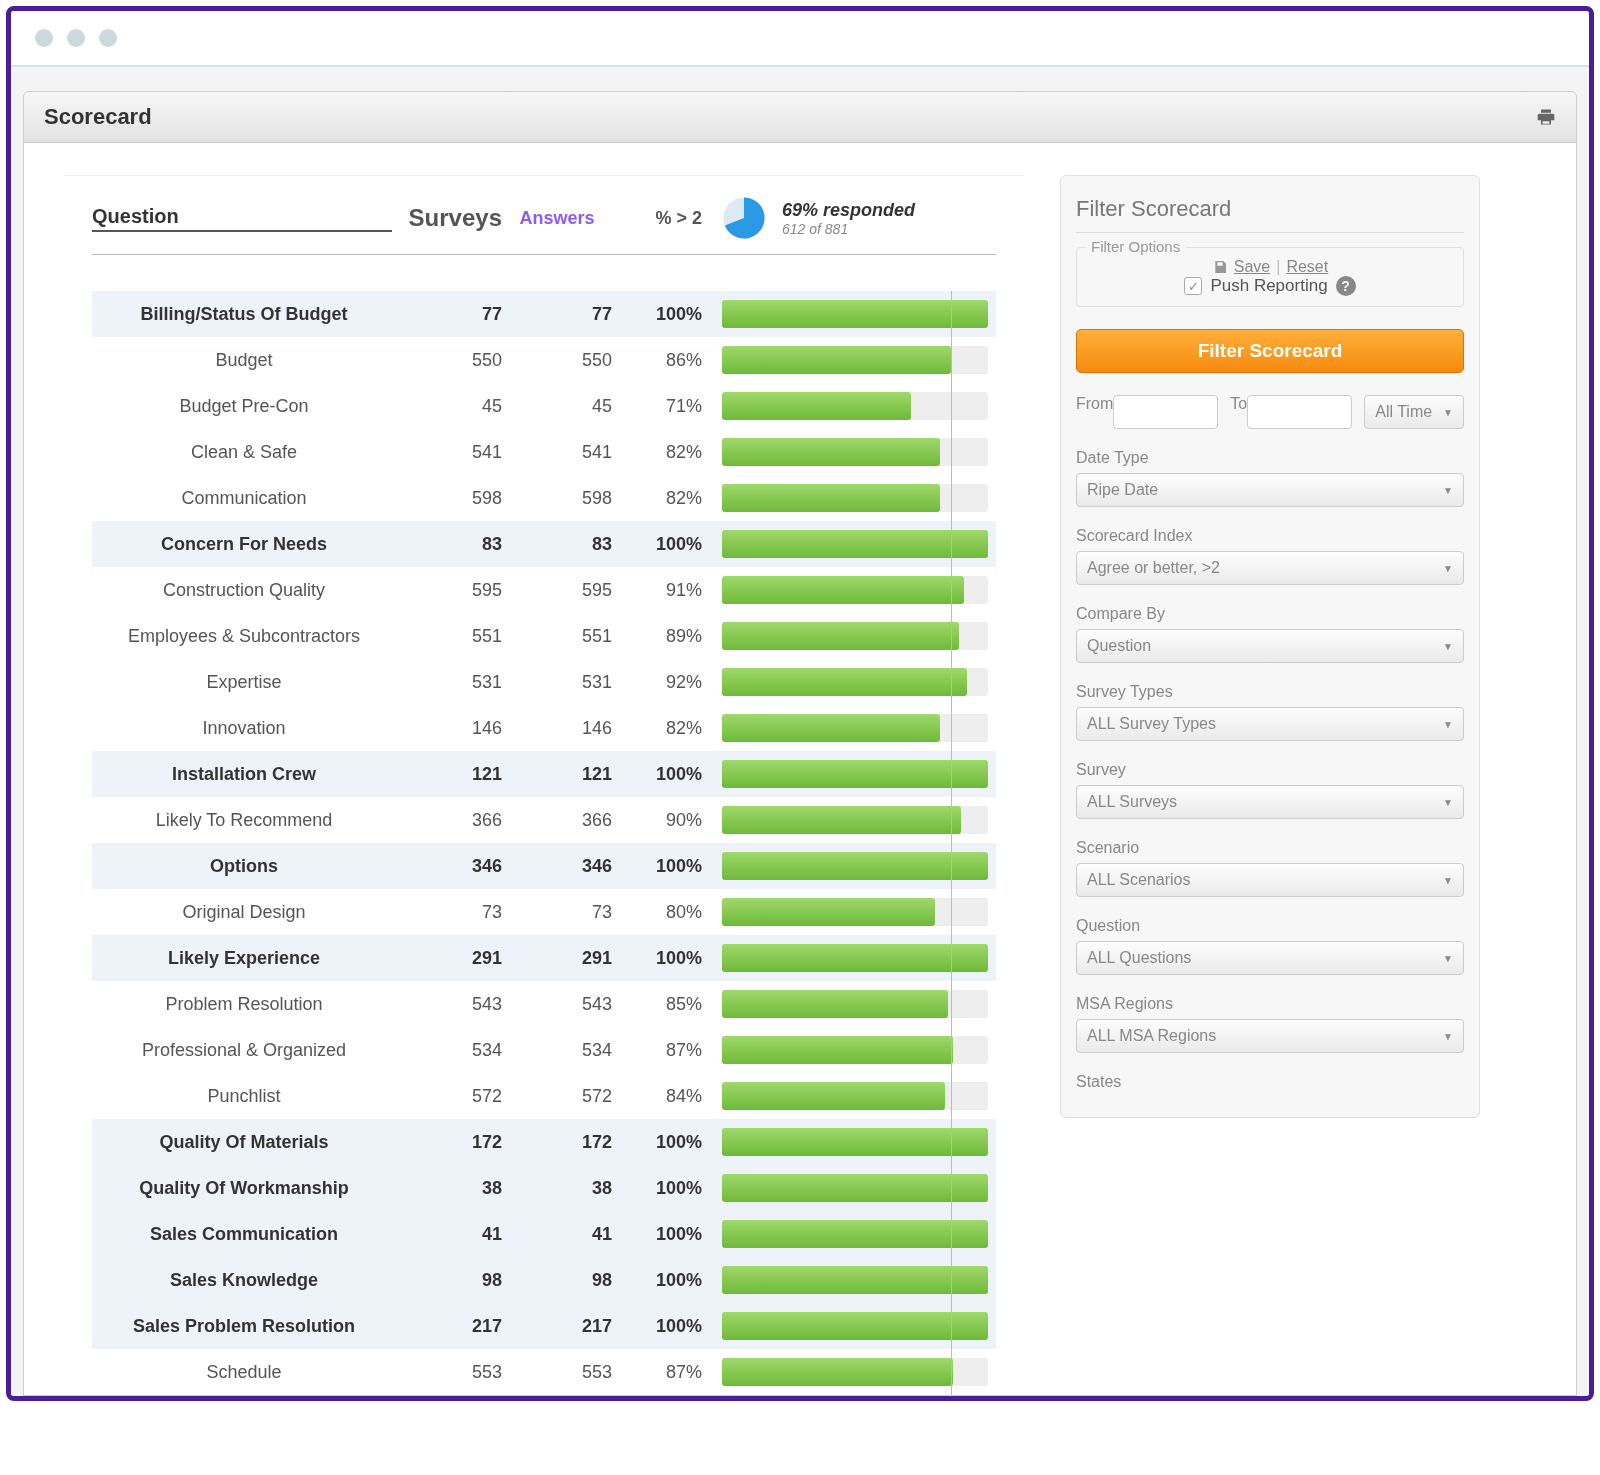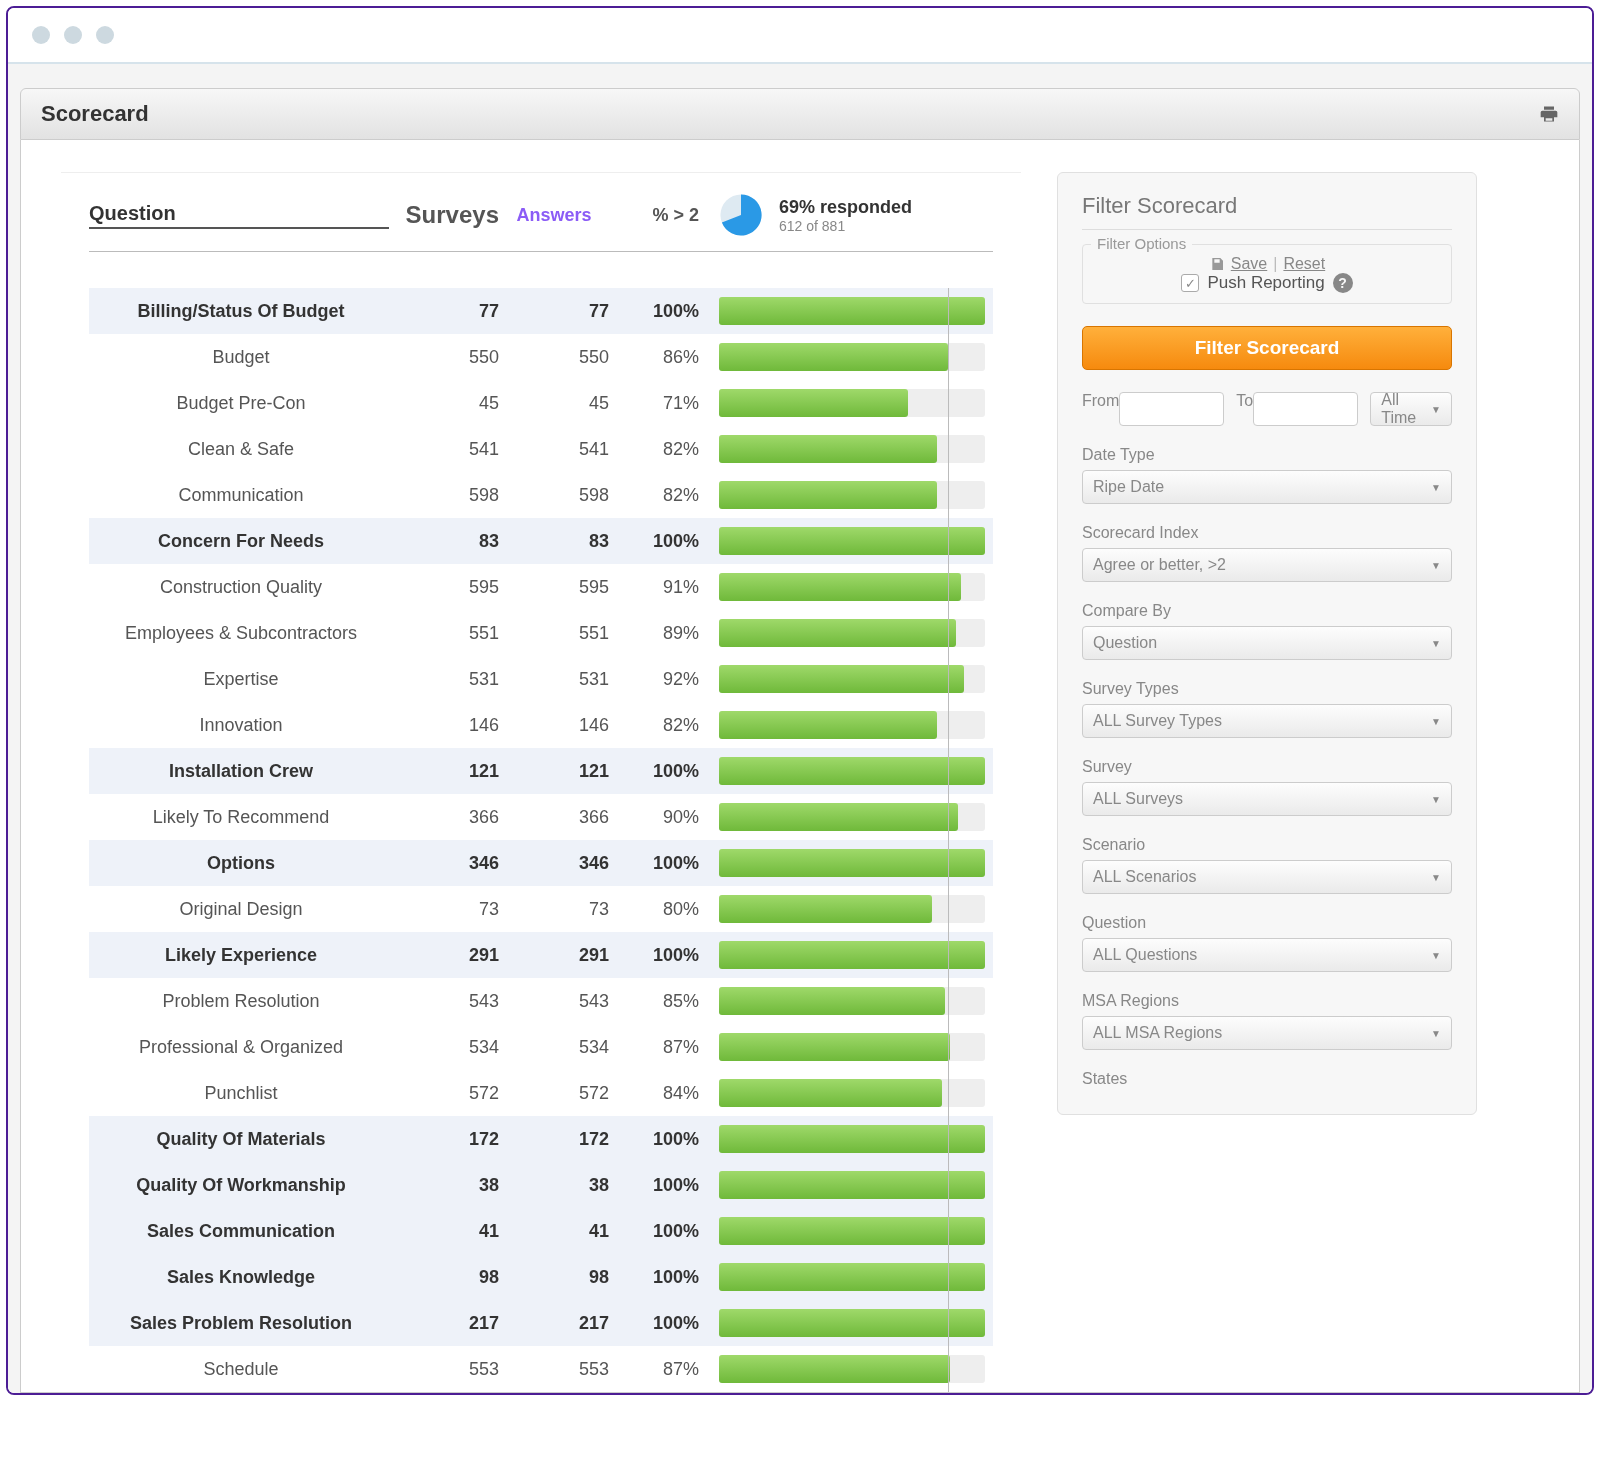--- a/index.html
+++ b/index.html
@@ -1,39 +1,39 @@
 <!DOCTYPE html>
 <html><head>
 <meta charset="utf-8">
 <style>
 * { box-sizing: border-box; margin: 0; padding: 0; }
 body { font-family: "Helvetica Neue", Arial, sans-serif; background: #fff; color: #444; }
 
-.browser-chrome { border: 2px solid #4c1d95; border-radius: 8px; margin: 6px; overflow: hidden; }
+.browser-chrome { border: 5px solid #4c1d95; border-radius: 8px; margin: 6px; overflow: hidden; }
 .browser-tabs { height: 56px; background: #fff; display: flex; align-items: center; padding-left: 24px; gap: 14px; border-bottom: 2px solid #d6e3eb; }
 .browser-dot { width: 18px; height: 18px; border-radius: 50%; background: #cdd9e0; }
 
 .app-body { background: #f4f4f4; padding: 24px 12px 0 12px; }
 
 .page-header { display: flex; align-items: center; justify-content: space-between; background: linear-gradient(#f7f7f7, #e2e2e2); border: 1px solid #ccc; border-radius: 6px 6px 0 0; padding: 12px 20px; }
 .page-title { font-size: 22px; font-weight: bold; color: #333; }
 
 .printer { width: 20px; height: 20px; position: relative; }
 .printer svg { width: 100%; height: 100%; }
 
 .content-wrap { background: #fff; border: 1px solid #ccc; border-top: none; padding: 32px 0 0 0; display: flex; gap: 36px; align-items: flex-start; }
 
 .left-card { background: #fff; border-top: 1px solid #eee; margin-left: 40px; padding: 18px 28px 0 28px; width: 960px; }
 
 .table-head-row { display: flex; align-items: center; border-bottom: 1px solid #bbb; padding-bottom: 12px; position: relative; }
 .col-q { width: 300px; font-size: 20px; font-weight: bold; color: #333; border-bottom: 2px solid #555; display: inline-block; padding-bottom: 2px; }
 .col-s { width: 110px; text-align: right; font-size: 24px; font-weight: bold; color: #555; }
 .col-a { width: 110px; text-align: center; font-size: 18px; font-weight: bold; color: #8b5cf6; }
 .col-p { width: 90px; text-align: right; font-size: 18px; font-weight: bold; color: #555; }
-.col-chart-head { flex: 1; display: flex; align-items: center; gap: 14px; padding-left: 18px; }
+.col-chart-head { flex: 1; display: flex; align-items: center; gap: 14px; padding-left: 18px; font-style: italic; }
 .donut { width: 48px; height: 48px; }
 .resp-text { display: flex; flex-direction: column; }
 .resp-pct { font-size: 18px; font-weight: bold; color: #333; }
 .resp-sub { font-size: 14px; color: #888; }
 
 .avg-bubble { position: absolute; right: 14px; top: 50px; background: #fff; border: 1px solid #bbb; border-radius: 4px; padding: 2px 8px; font-size: 13px; color: #777; }
 
 .rows-container { position: relative; padding-top: 36px; }
 .avg-line { position: absolute; top: 36px; bottom: 0; border-left: 1px solid #bbb; z-index: 5; }
 
@@ -41,21 +41,21 @@
 .data-row.bold { background: #eef2f9; font-weight: bold; color: #333; }
 .cell-q { width: 300px; padding-left: 4px; white-space: nowrap; overflow: hidden; text-overflow: ellipsis; text-align: center; }
 .cell-s { width: 110px; text-align: right; }
 .cell-a { width: 110px; text-align: right; }
 .cell-p { width: 90px; text-align: right; }
 .cell-bar { flex: 1; padding-left: 20px; padding-right: 8px; }
 .bar-track { height: 28px; background: #eee; border-radius: 3px; position: relative; }
 .bar-fill { height: 100%; border-radius: 3px; background: linear-gradient(#9fd96a, #6fb93a); }
 
 
-.sidebar { width: 420px; background: #f7f7f7; border: 1px solid #e0e0e0; border-radius: 6px; padding: 20px 24px; margin-right: 12px; }
+.sidebar { width: 420px; background: #f7f7f7; border: 1px solid #e0e0e0; border-radius: 6px; padding: 20px 15px; margin-right: 12px; }
 .sb-title { font-size: 22px; color: #777; font-weight: 500; margin-bottom: 14px; padding-bottom: 10px; border-bottom: 1px solid #ddd; }
 .filter-opts { border: 1px solid #e0e0e0; border-radius: 4px; padding: 10px 12px; position: relative; margin-bottom: 22px; }
 .filter-opts-legend { position: absolute; top: -10px; left: 8px; background: #f7f7f7; padding: 0 6px; color: #999; font-size: 15px; font-weight: 500; }
 .fo-row { display: flex; align-items: center; justify-content: space-between; flex-direction: column; }
 .fo-left { display: flex; align-items: center; gap: 6px; font-size: 16px; }
 .fo-save, .fo-reset { text-decoration: underline; color: #888; cursor: pointer; }
 .fo-sep { color: #bbb; }
 .fo-right { display: flex; align-items: center; gap: 8px; font-size: 17px; color: #555; font-weight: 500; }
 .cb { width: 18px; height: 18px; border: 1px solid #aaa; background: #fff; border-radius: 3px; display: inline-flex; align-items: center; justify-content: center; font-size: 13px; color: #888; }
 .help { width: 20px; height: 20px; background: #888; color: #f7f7f7; border-radius: 50%; display: inline-flex; align-items: center; justify-content: center; font-size: 14px; font-weight: bold; }

